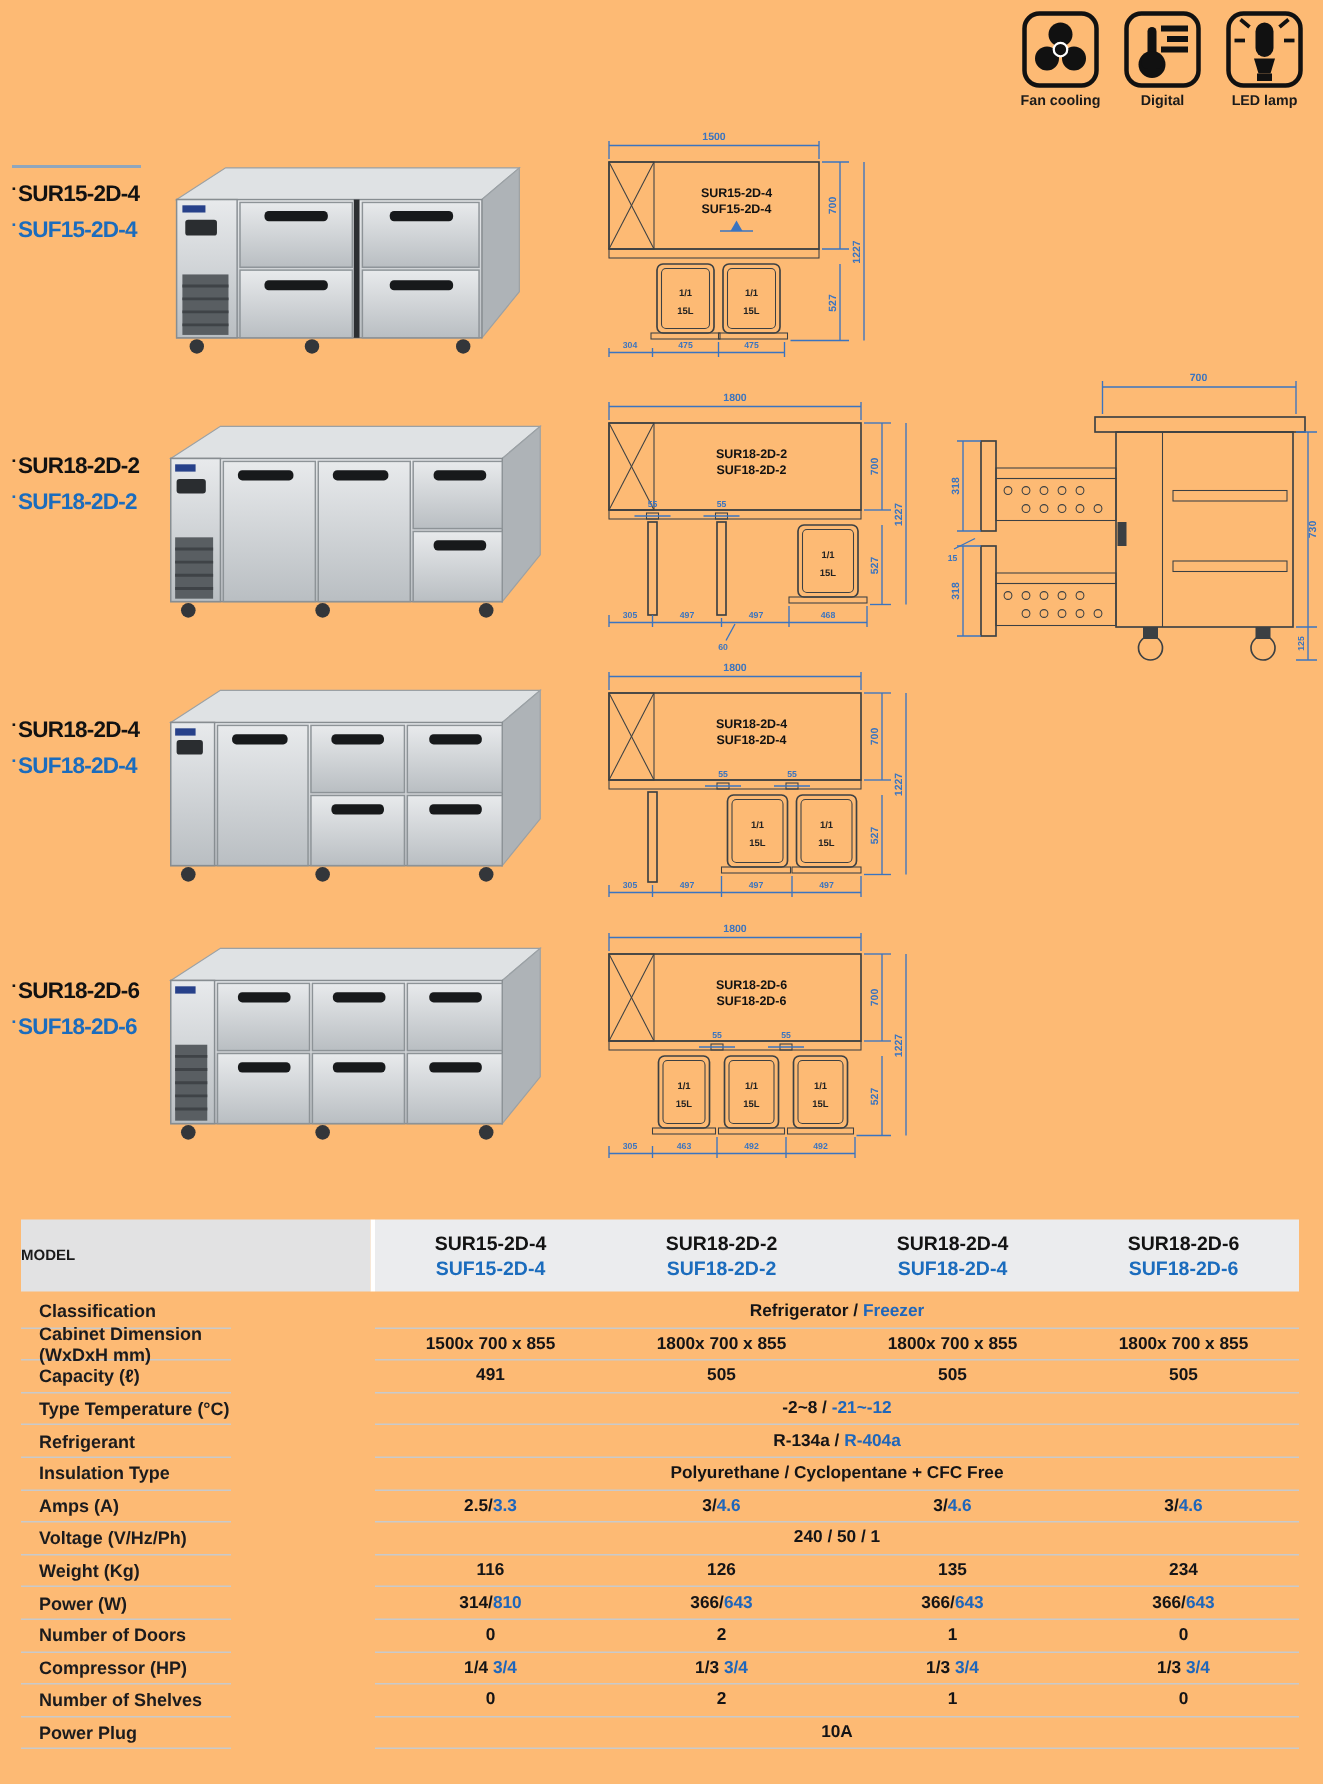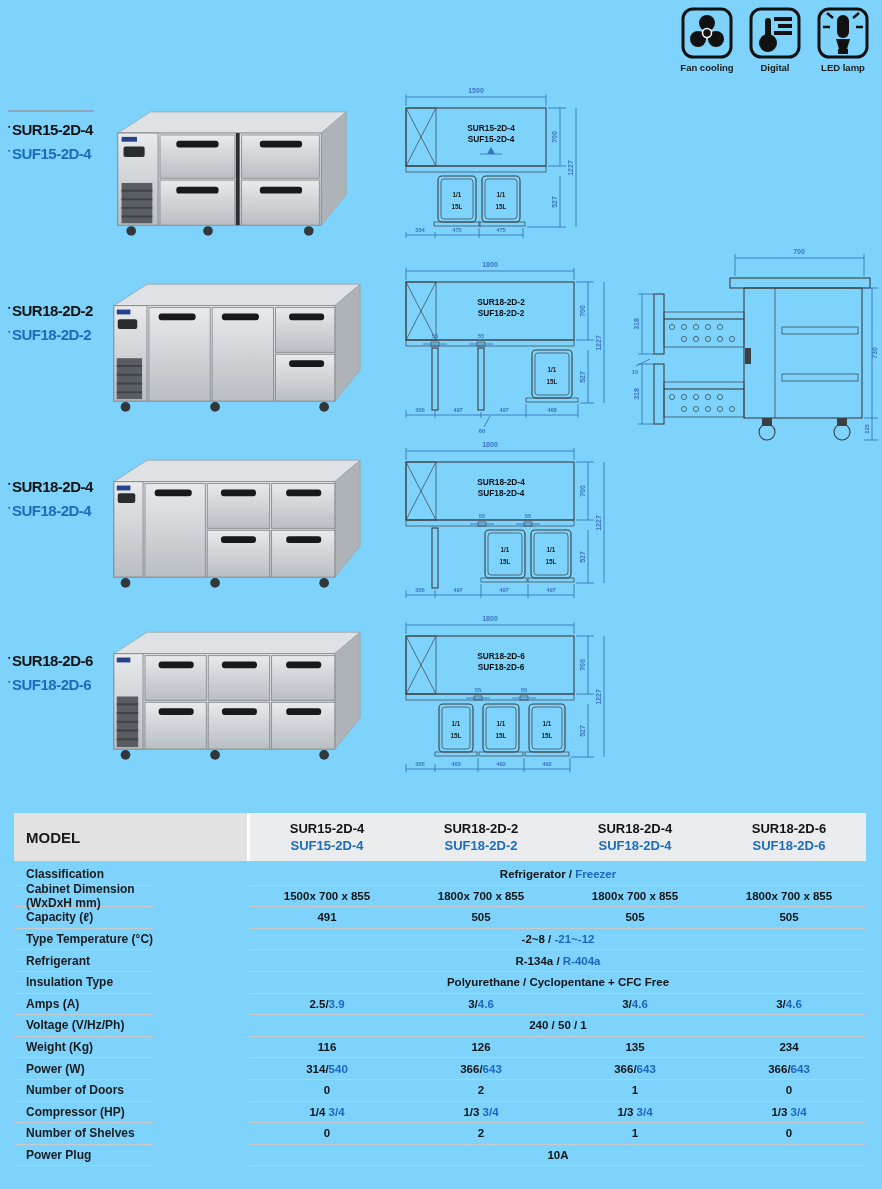--- a/index.html
+++ b/index.html
@@ -1,16 +1,16 @@
 <!DOCTYPE html>
 <html><head>
 <meta charset="utf-8">
 <style>
   html,body{margin:0;padding:0;background:#f2f2f2;}
-  #page{position:relative;width:882px;height:1189px;background:#7dd3fc;
+  #page{position:relative;width:882px;height:1189px;background:#fdba74;
         font-family:"Liberation Sans",sans-serif;overflow:hidden;}
   
   #features{position:absolute;top:6px;right:10px;display:flex;gap:10px;}
   .feature{width:58px;display:flex;flex-direction:column;align-items:center;}
   .feature svg{width:54px;height:54px;}
   .feature .flabel{font-size:9.5px;font-weight:bold;color:#1a1a1a;margin-top:2px;white-space:nowrap;}
   
   .model-block{position:absolute;left:8px;width:110px;}
   .model-rule{height:2px;background:#8fa6bd;margin-bottom:4px;width:86px;}
   .mname{font-size:15px;font-weight:800;letter-spacing:-0.5px;line-height:21px;white-space:nowrap;}
@@ -24,21 +24,21 @@
   .dimtxt-s{fill:#3a74c0;font-size:5.8px;font-weight:bold;font-family:"Liberation Sans",sans-serif;}
   .mdltxt{fill:#111;font-size:8.3px;font-weight:800;font-family:"Liberation Sans",sans-serif;}
   .pantxt{fill:#222;font-size:6.3px;font-weight:bold;font-family:"Liberation Sans",sans-serif;}
   .dline{stroke:#3a74c0;stroke-width:0.9;fill:none;}
   .bline{stroke:#3c4043;stroke-width:1.1;fill:none;}
   .bline-t{stroke:#3c4043;stroke-width:0.7;fill:none;}
   
   #spec-table{position:absolute;left:14px;top:813px;width:852px;}
   .thead{display:flex;height:48px;margin-bottom:3px;}
   .th-model{width:233px;background:#e2e2e3;display:flex;align-items:center;
-            padding-left:12px;font-size:15px;font-weight:800;color:#1a1a1a;box-sizing:border-box;}
+            font-size:10px;font-weight:800;color:#1a1a1a;box-sizing:border-box;}
   .th-gap{width:3px;background:#fff;}
   .th-cols{display:flex;width:616px;background:#ebecee;}
   .th-col{width:154px;display:flex;flex-direction:column;align-items:center;justify-content:center;line-height:17px;}
   .th-col .r{font-size:13px;font-weight:800;color:#131313;}
   .th-col .f{font-size:13px;font-weight:800;color:#1b6cbd;}
   .trow{display:flex;height:21.6px;gap:47px;}
   .t-label{width:233px;border-bottom:1px solid #c8cacc;display:flex;align-items:center;
            padding-left:12px;font-size:12px;font-weight:bold;color:#1b1b1d;box-sizing:border-box;}
   .t-gap{width:3px;}
   .t-vals{display:flex;width:616px;border-bottom:1px solid #c8cacc;box-sizing:border-box;align-items:center;}
@@ -568,21 +568,21 @@
       <div class="t-label">Insulation Type</div>
         <div class="t-gap"></div>
       <div class="t-vals">
           <div class="t-span"><span>Polyurethane / Cyclopentane + CFC Free</span></div>
         </div>
     </div>
     <div class="trow">
       <div class="t-label">Amps (A)</div>
         <div class="t-gap"></div>
       <div class="t-vals">
-        <div class="t-cell"><span>2.5/</span><span class="blue">3.9</span></div>
+        <div class="t-cell"><span>2.5/</span><span class="blue">3.3</span></div>
         <div class="t-cell"><span>3/</span><span class="blue">4.6</span></div>
         <div class="t-cell"><span>3/</span><span class="blue">4.6</span></div>
         <div class="t-cell"><span>3/</span><span class="blue">4.6</span></div>
       </div>
     </div>
     <div class="trow">
       <div class="t-label">Voltage (V/Hz/Ph)</div>
         <div class="t-gap"></div>
       <div class="t-vals">
           <div class="t-span"><span>240 / 50 / 1</span></div>
@@ -595,21 +595,21 @@
         <div class="t-cell"><span>116</span></div>
         <div class="t-cell"><span>126</span></div>
         <div class="t-cell"><span>135</span></div>
         <div class="t-cell"><span>234</span></div>
       </div>
     </div>
     <div class="trow">
       <div class="t-label">Power (W)</div>
         <div class="t-gap"></div>
       <div class="t-vals">
-        <div class="t-cell"><span>314/</span><span class="blue">540</span></div>
+        <div class="t-cell"><span>314/</span><span class="blue">810</span></div>
         <div class="t-cell"><span>366/</span><span class="blue">643</span></div>
         <div class="t-cell"><span>366/</span><span class="blue">643</span></div>
         <div class="t-cell"><span>366/</span><span class="blue">643</span></div>
       </div>
     </div>
     <div class="trow">
       <div class="t-label">Number of Doors</div>
         <div class="t-gap"></div>
       <div class="t-vals">
         <div class="t-cell"><span>0</span></div>

